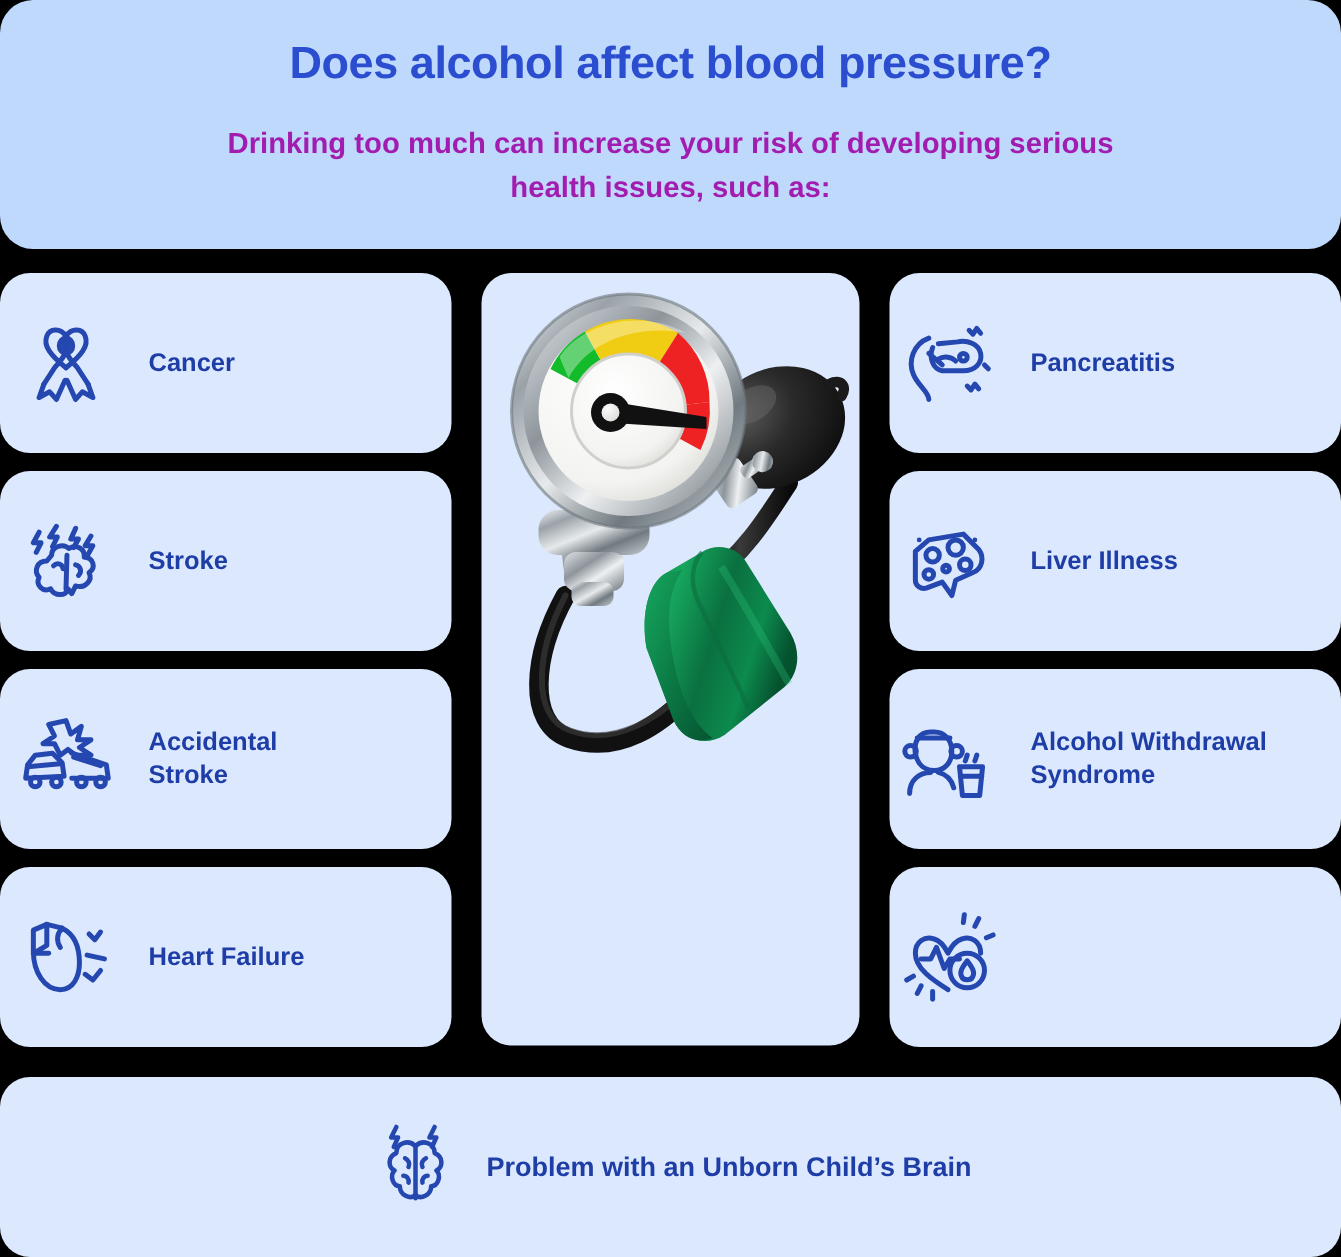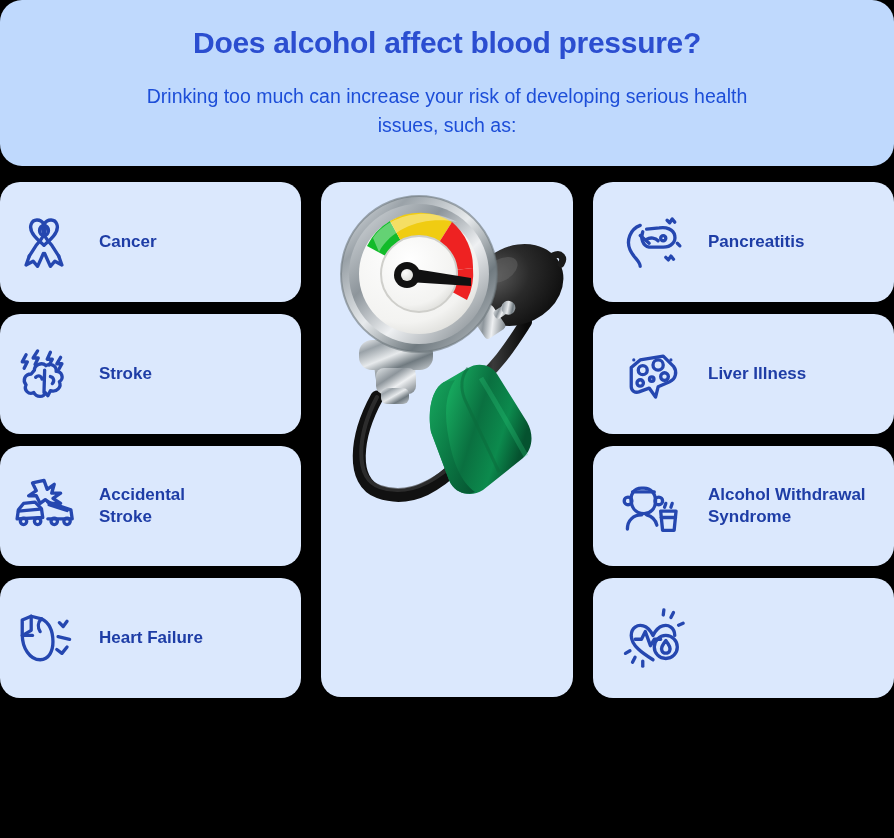--- a/index.html
+++ b/index.html
@@ -18,21 +18,21 @@
     border-radius: 22px;
     display: flex; flex-direction: column;
     align-items: center; justify-content: center;
     text-align: center;
   }
   .header-title {
     font-size: 30px; font-weight: 700; color: #2b4ed0;
     letter-spacing: -0.3px; margin-bottom: 22px;
   }
   .header-sub {
-    font-size: 19.5px; font-weight: 400; color: #1d4ed8;
+    font-size: 19.5px; font-weight: 700; color: #a21caf;
     line-height: 1.5; max-width: 640px; text-align: center;
   }
 
   
   .grid {
     position: absolute; left: 0; top: 182px; width: 894px; height: 515px;
   }
   .col { position: absolute; top: 0; height: 515px; }
   .col-left   { left: 0;   width: 301px; }
   .col-center { left: 321px; width: 252px; }
@@ -40,21 +40,21 @@
 
   .card {
     background: #dbe8fd;
     border-radius: 20px;
     display: flex; align-items: center;
     height: 120px;
     margin-bottom: 12px;
     overflow: hidden;
   }
   .col-left .card  { padding-left: 8px; }
-  .col-right .card { padding-left: 24px; }
+  .col-right .card { padding-left: 3px; }
   .card:last-child { margin-bottom: 0; }
 
   .card-icon {
     flex: 0 0 auto; width: 72px; height: 72px;
     display: flex; align-items: center; justify-content: center;
   }
   .card-icon svg { width: 64px; height: 64px; display: block; }
   .card-label {
     font-size: 17px; font-weight: 700; color: #1e3da6;
     line-height: 1.28; margin-left: 19px; white-space: pre-line;
@@ -346,14 +346,32 @@
               <path d="M14 70 L7 74"></path>
               <path d="M22 80 L18 88"></path>
               <path d="M34 86 L34 94"></path>
             </g>
           </svg>
         </div>
       </div>
     </div>
   </div>
 
+  <div class="bottom-card">
+    <div class="bottom-icon">
+      <svg viewBox="0 0 100 100">
+        <g class="ico">
+          <path d="M50 26 C42 18 28 22 28 34 C18 38 18 50 26 54 C20 60 24 72 32 72 C32 82 44 88 50 82"></path>
+          <path d="M50 26 C58 18 72 22 72 34 C82 38 82 50 74 54 C80 60 76 72 68 72 C68 82 56 88 50 82"></path>
+          <path d="M50 26 L50 86"></path>
+          <path d="M38 40 C42 42 44 46 42 50"></path>
+          <path d="M62 40 C58 42 56 46 58 50"></path>
+          <path d="M36 60 C40 60 43 64 42 68"></path>
+          <path d="M64 60 C60 60 57 64 58 68"></path>
+          <path d="M28 4 L22 16 L30 16 L25 27"></path>
+          <path d="M72 4 L66 16 L74 16 L69 27"></path>
+        </g>
+      </svg>
+    </div>
+    <div class="bottom-label">Problem with an Unborn Child’s Brain</div>
+  </div>
 
 </div>
 
 </body></html>

